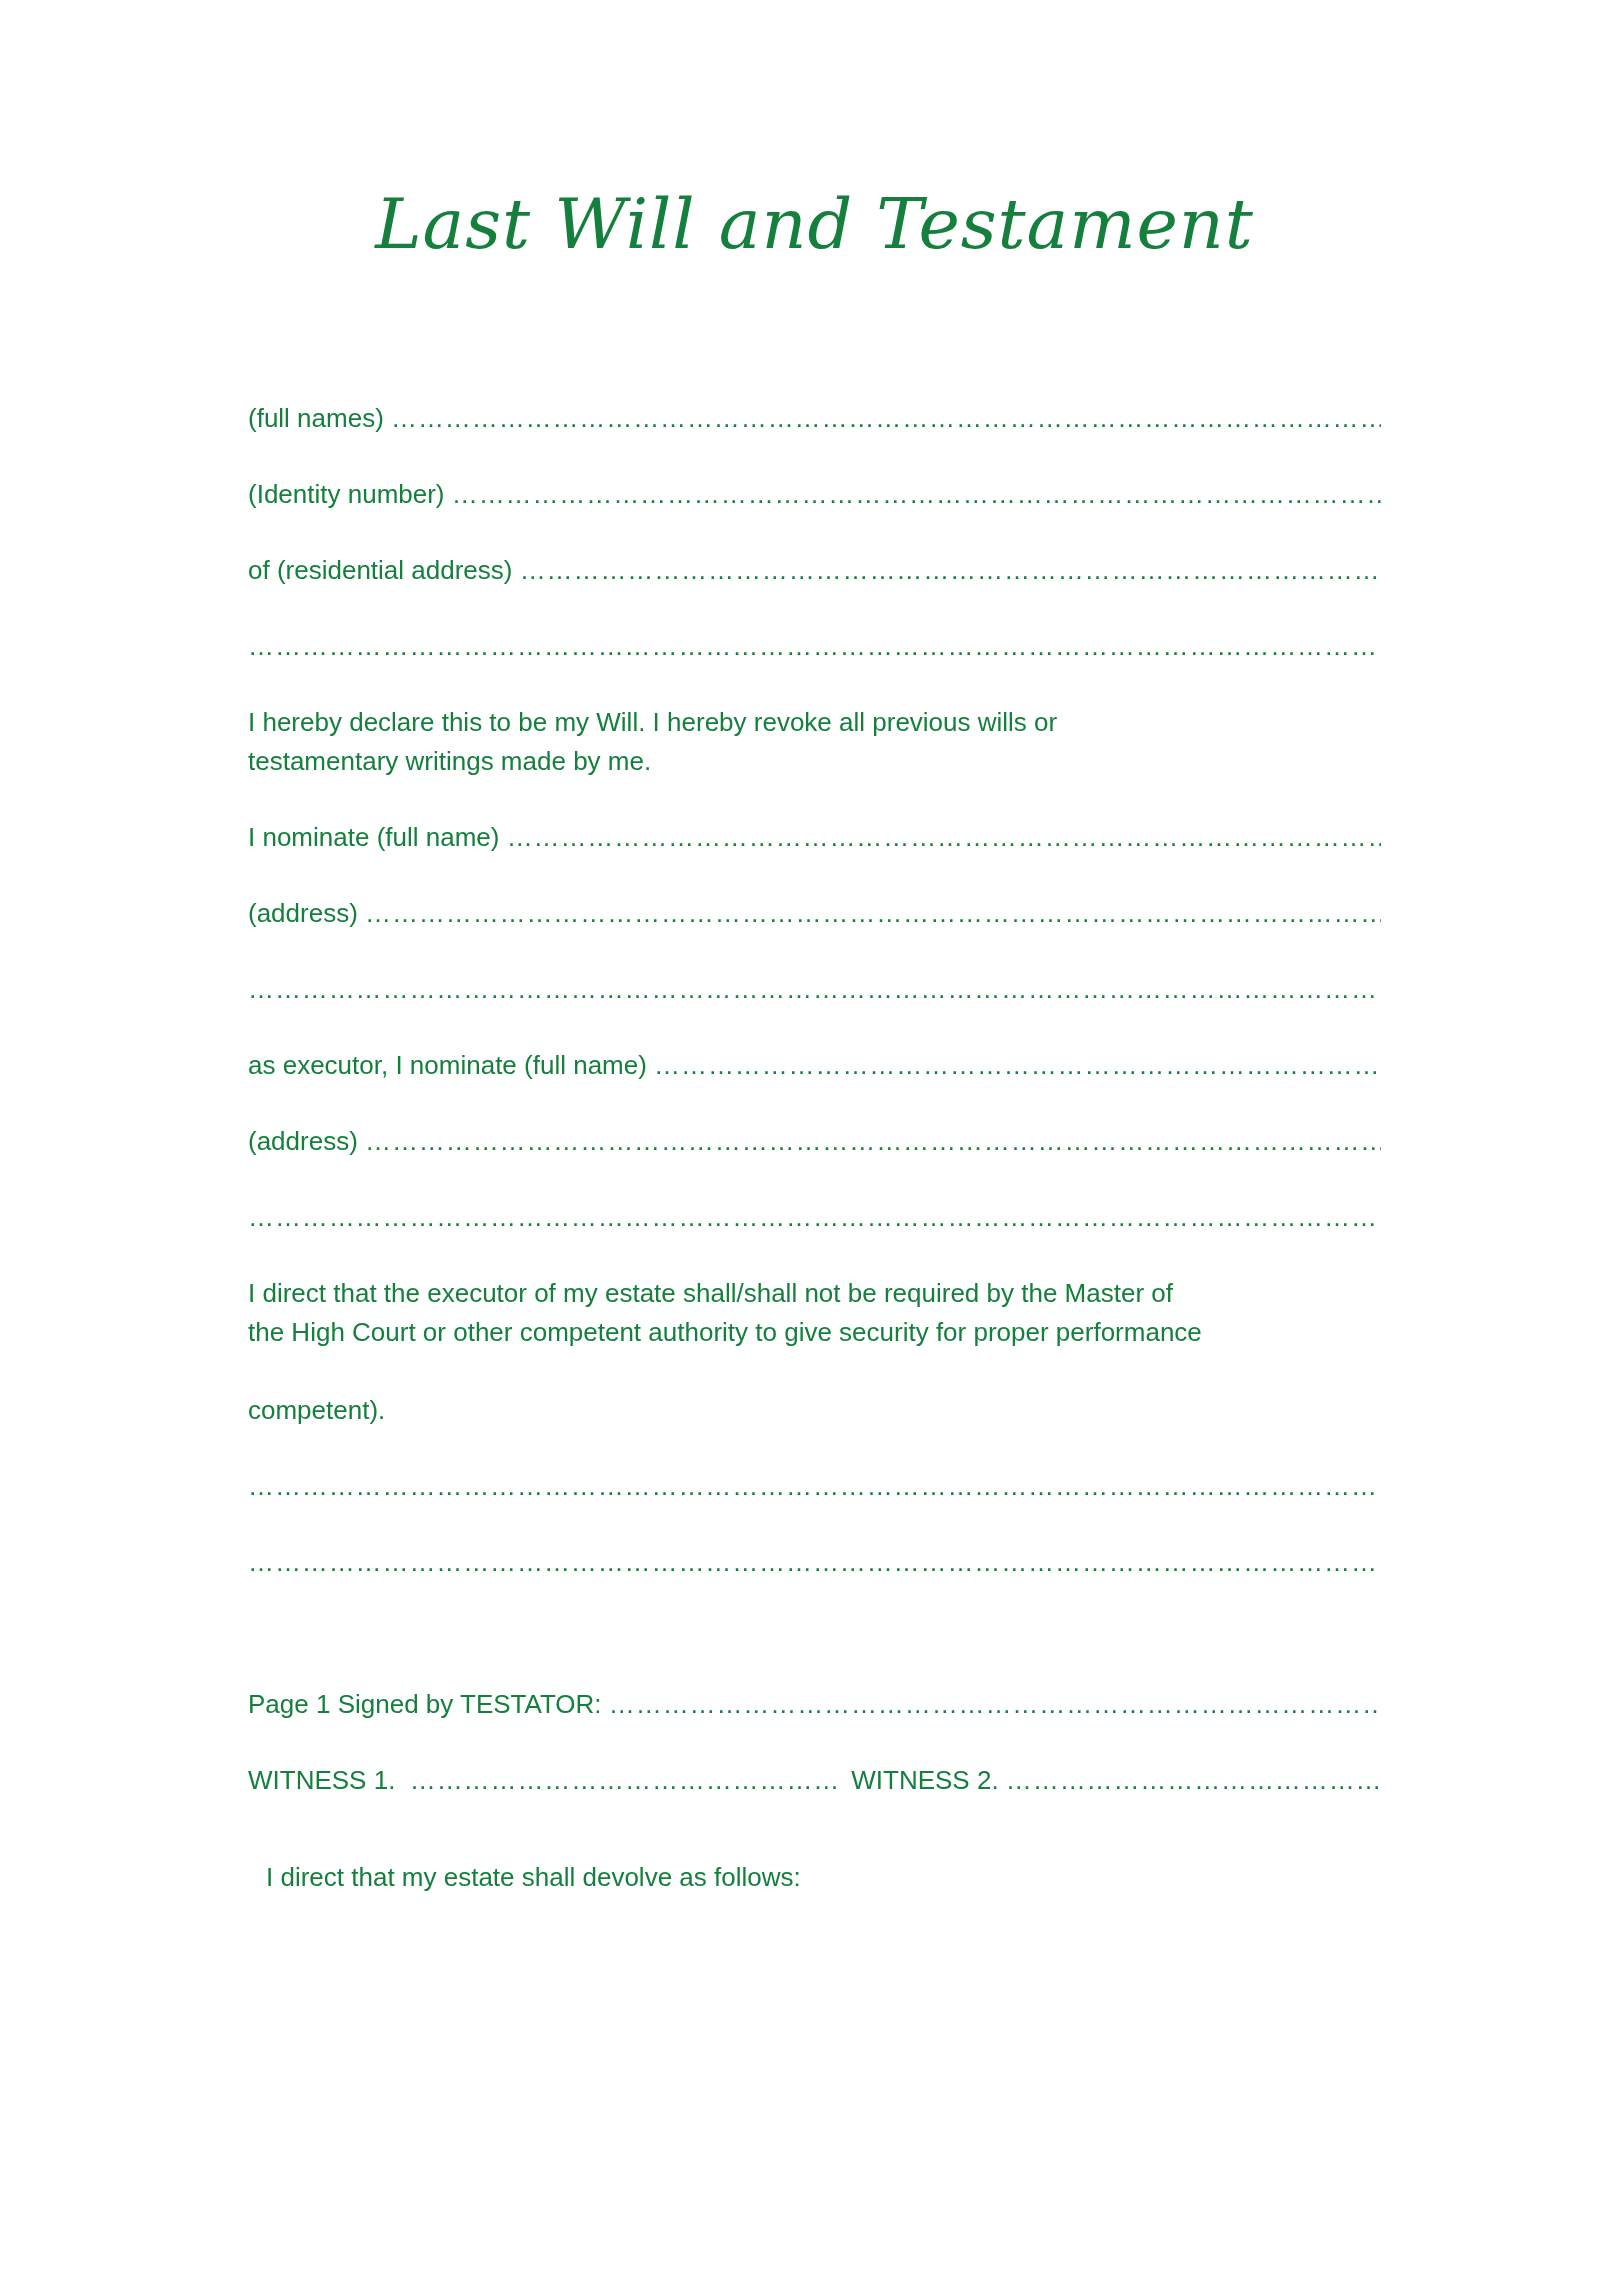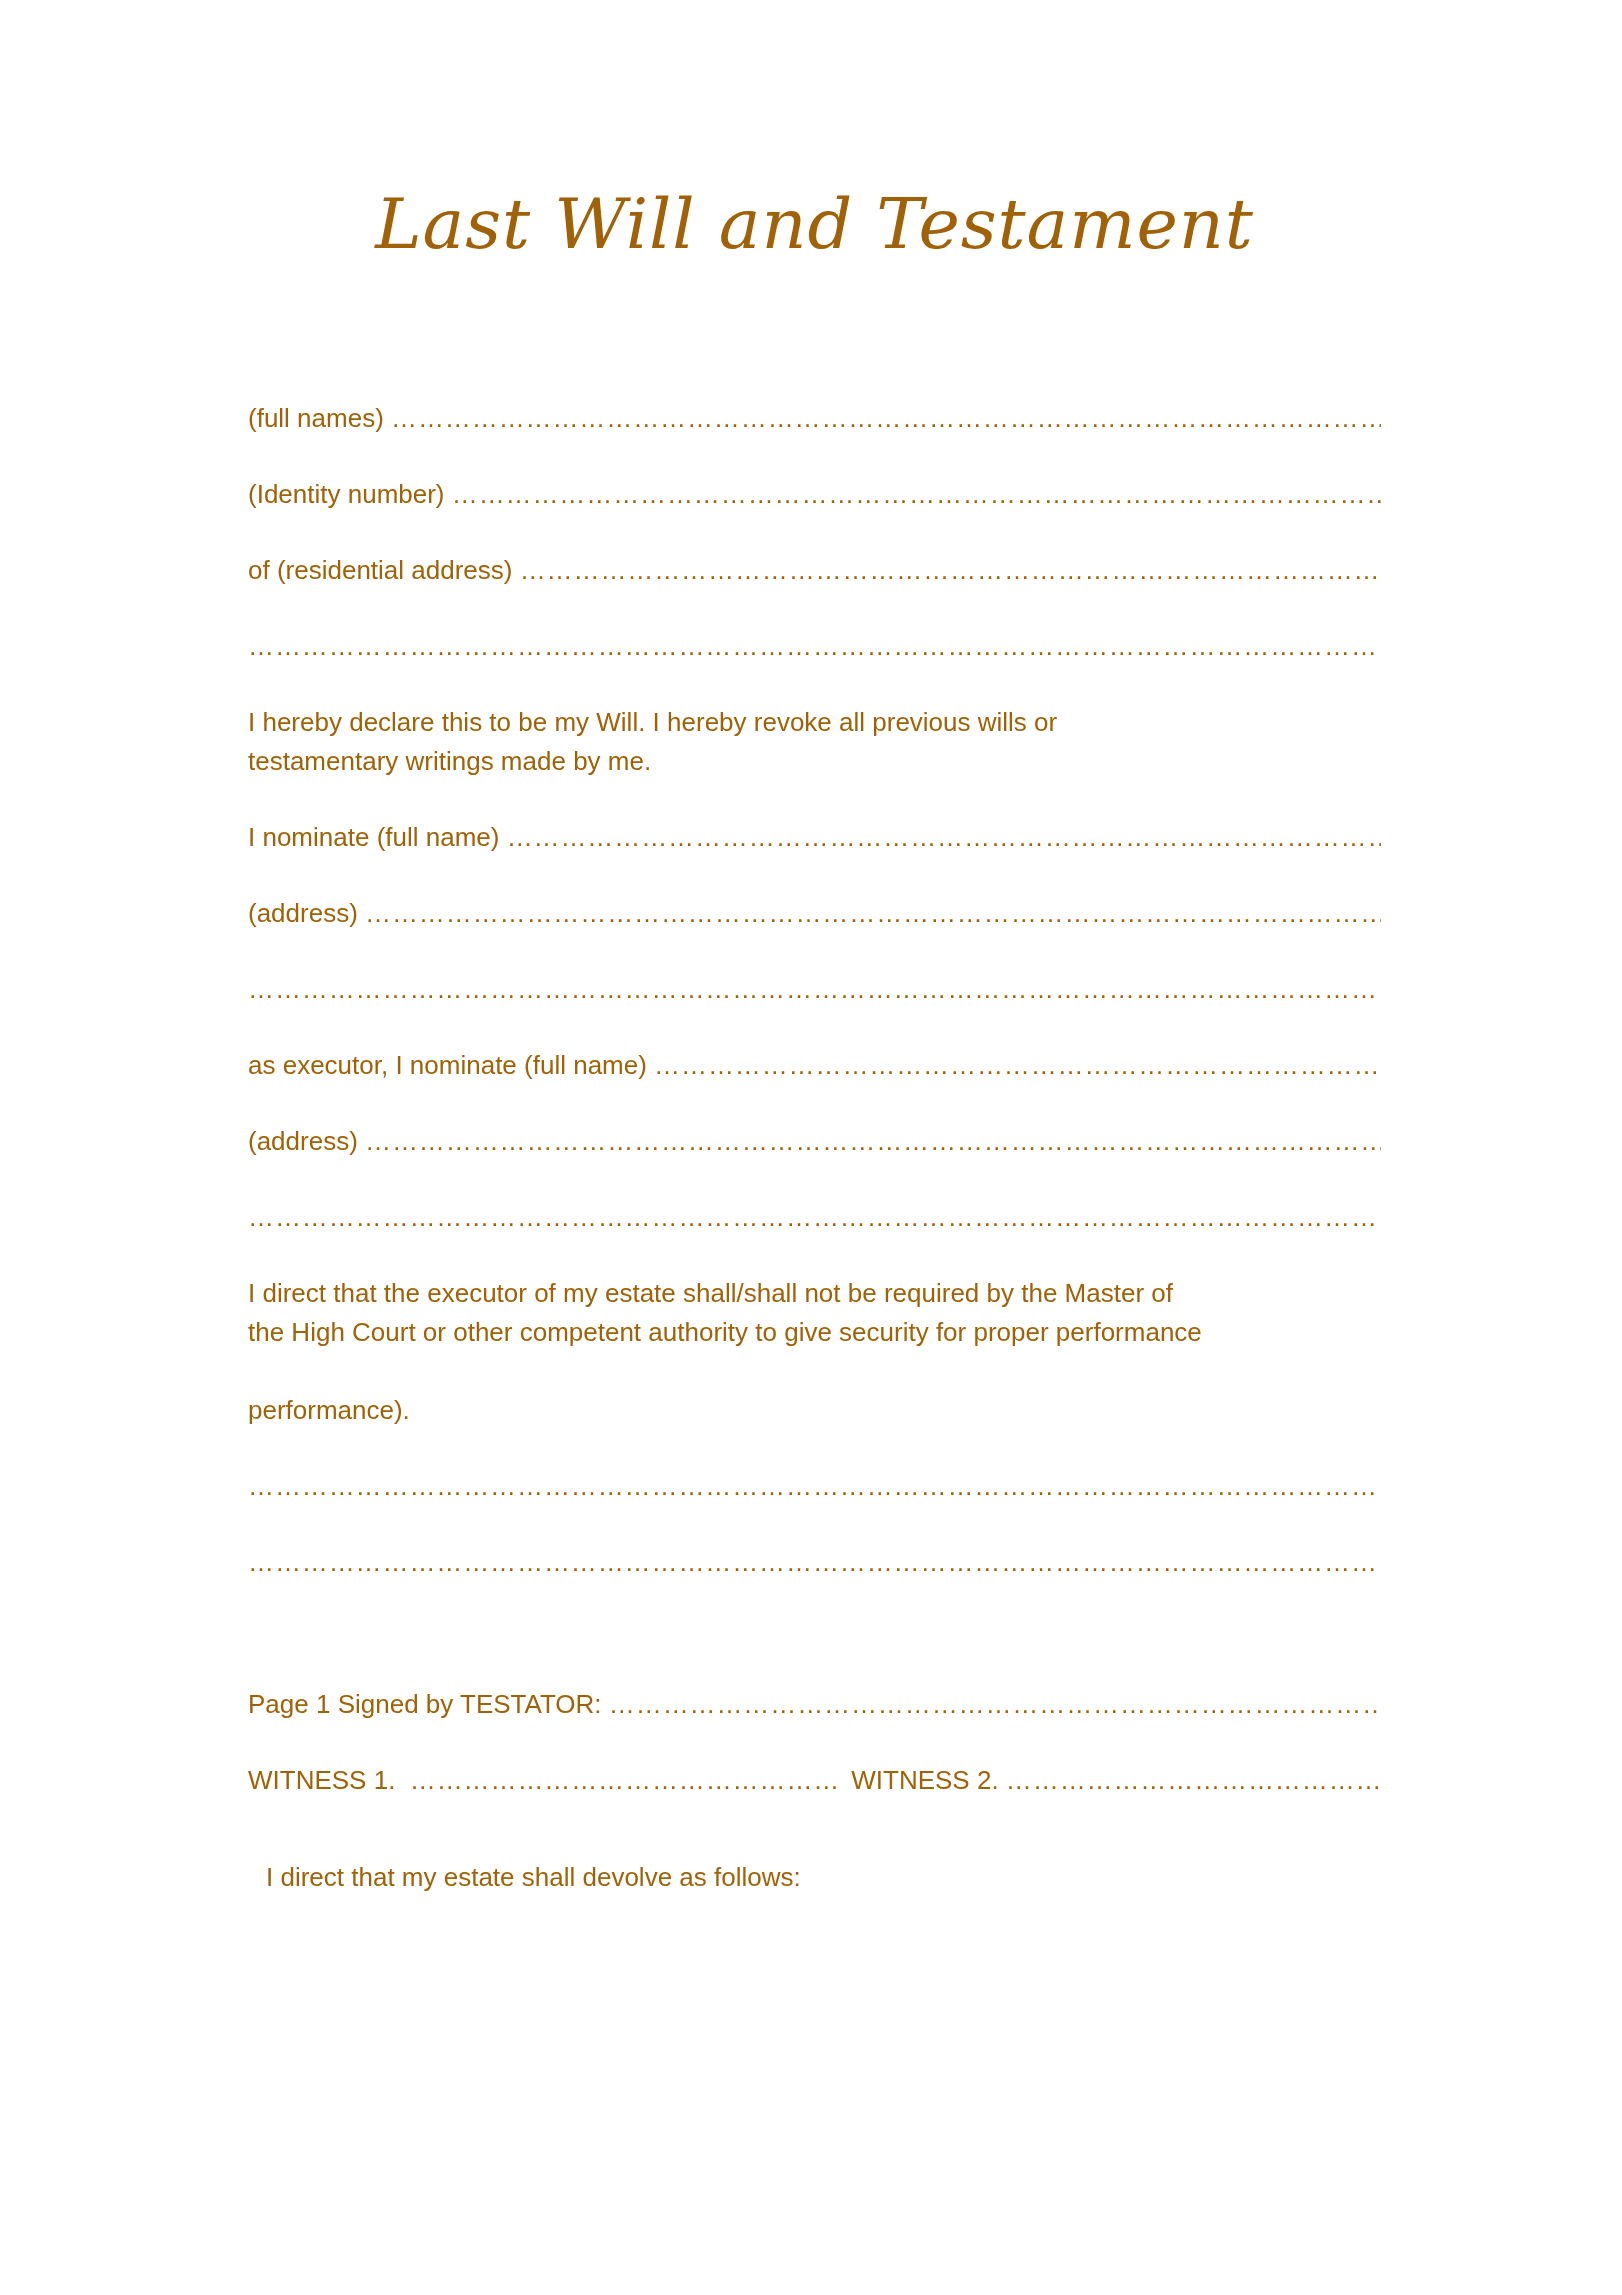--- a/index.html
+++ b/index.html
@@ -13,21 +13,21 @@
     overflow: hidden;
   }
   .doc {
     box-sizing: border-box;
     width: 1623px;
     height: 2296px;
     padding: 174px 242px 0 248px;
     font-family: "Liberation Sans", sans-serif;
     font-size: 26px;
     line-height: 39px;
-    color: #a16207;
+    color: #15803d;
   }
   .title {
     font-family: "DejaVu Serif", serif;
     font-style: italic;
     font-weight: normal;
     font-size: 70px;
     line-height: 101px;
     letter-spacing: 0.9px;
     text-align: center;
     margin: 0 0 124px 0;
@@ -114,21 +114,21 @@
   </div>
 
   <div class="line">
     <span class="leader">……………………………………………………………………………………………………………………………………………………………………………………………………………………………………………………………………………………………………………………………………</span>
   </div>
 
   <p class="para">
     <span>I direct that the executor of my estate </span><span class="ul">shall/shall not</span><span> be required by the Master of</span><br>
     <span>the High Court or other competent authority to give security for proper performance</span><br>
     <br>
-    <span>performance).</span>
+    <span>competent).</span>
   </p>
 
   <div class="line">
     <span class="leader">……………………………………………………………………………………………………………………………………………………………………………………………………………………………………………………………………………………………………………………………………</span>
   </div>
 
   <div class="line">
     <span class="leader">……………………………………………………………………………………………………………………………………………………………………………………………………………………………………………………………………………………………………………………………………</span>
   </div>
 

